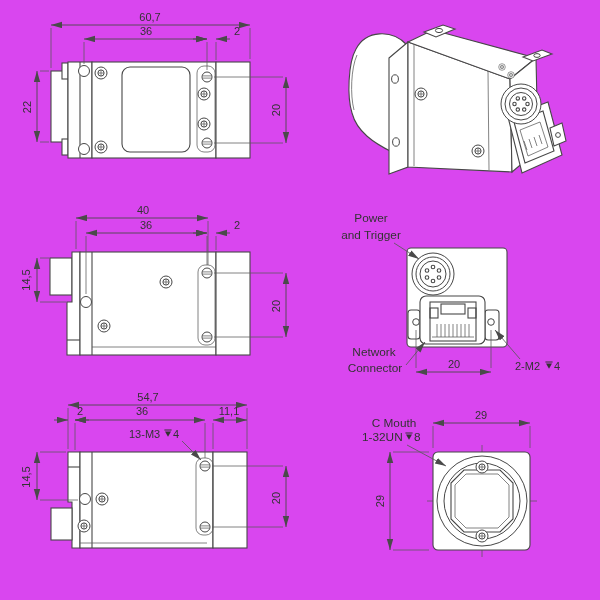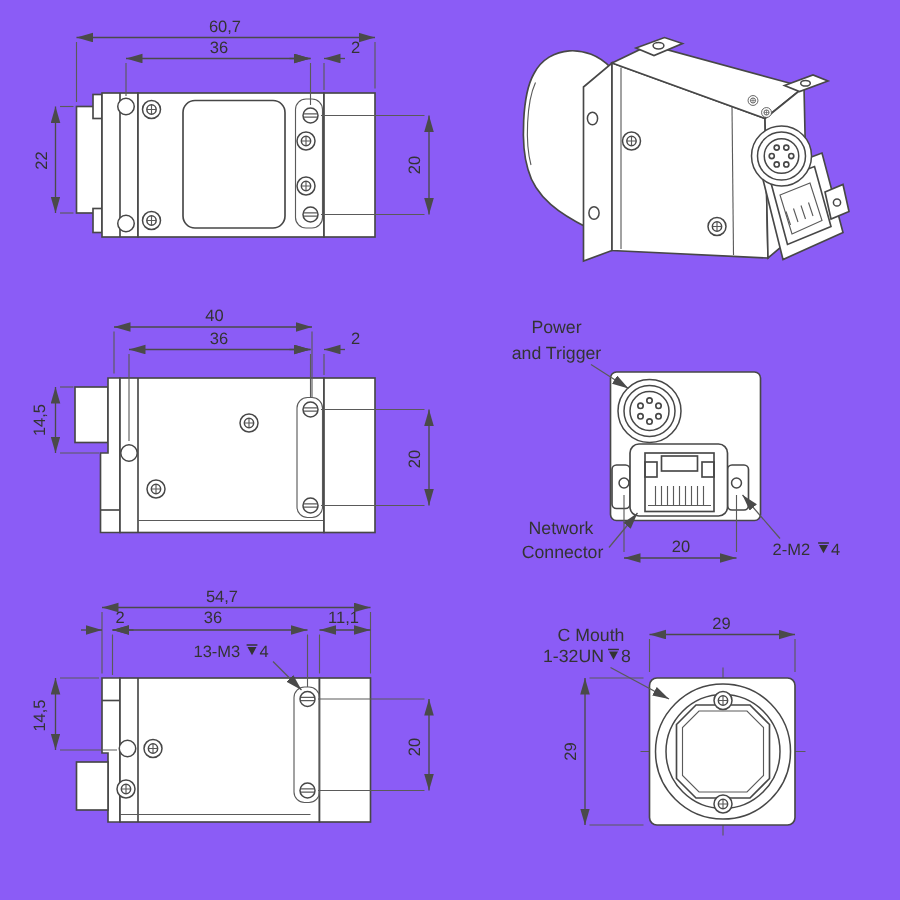--- a/index.html
+++ b/index.html
@@ -1,16 +1,16 @@
 <!DOCTYPE html>
 <html><head>
 <meta charset="utf-8">
 <style>
   html,body{margin:0;padding:0;background:#fff;}
-  .page{width:600px;height:600px;background:#8b5cf6;position:relative;overflow:hidden;}
+  .page{width:600px;height:600px;background:#d946ef;position:relative;overflow:hidden;}
   svg{display:block;}
   svg text{font-family:"Liberation Sans",sans-serif;font-size:11px;fill:#333;}
   svg text.lbl{font-size:11.8px;}
   .o{stroke:#474747;fill:#fff;stroke-width:1.1;}
   .l{stroke:#474747;fill:none;stroke-width:1.1;}
   .t{stroke:#5a5a5a;fill:none;stroke-width:.75;}
   .d{stroke:#4a4a4a;fill:none;stroke-width:.9;}
   .ld{stroke:#5a5a5a;fill:none;stroke-width:.85;}
   .sc{stroke:#474747;fill:#fff;stroke-width:1;}
 </style>

